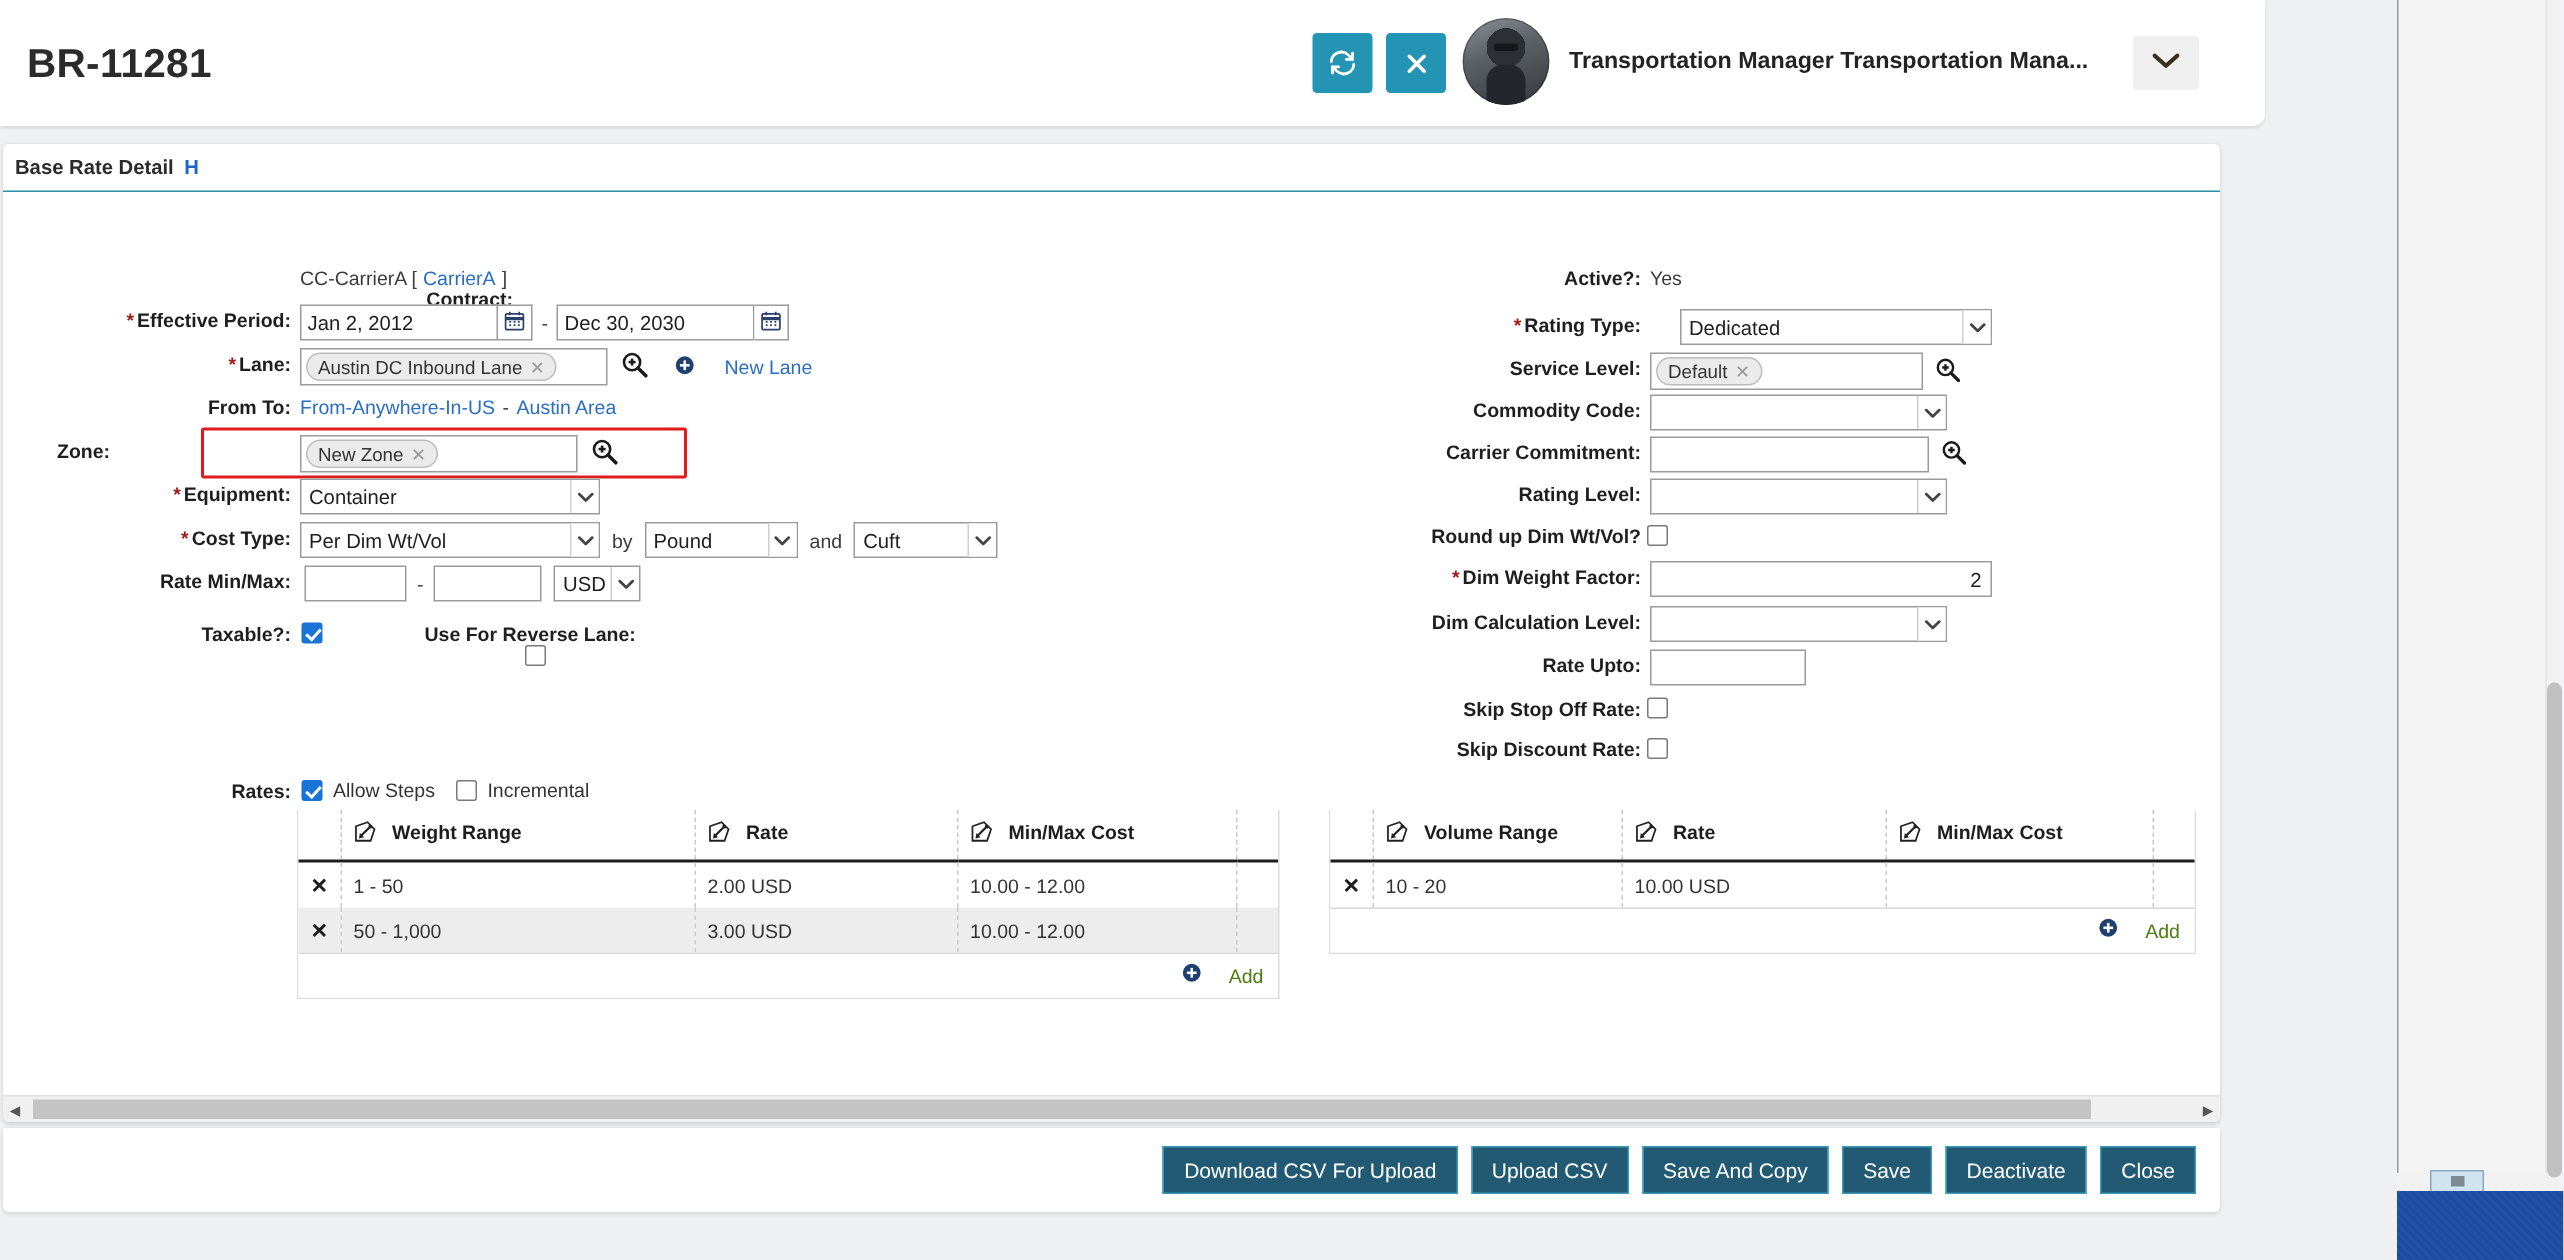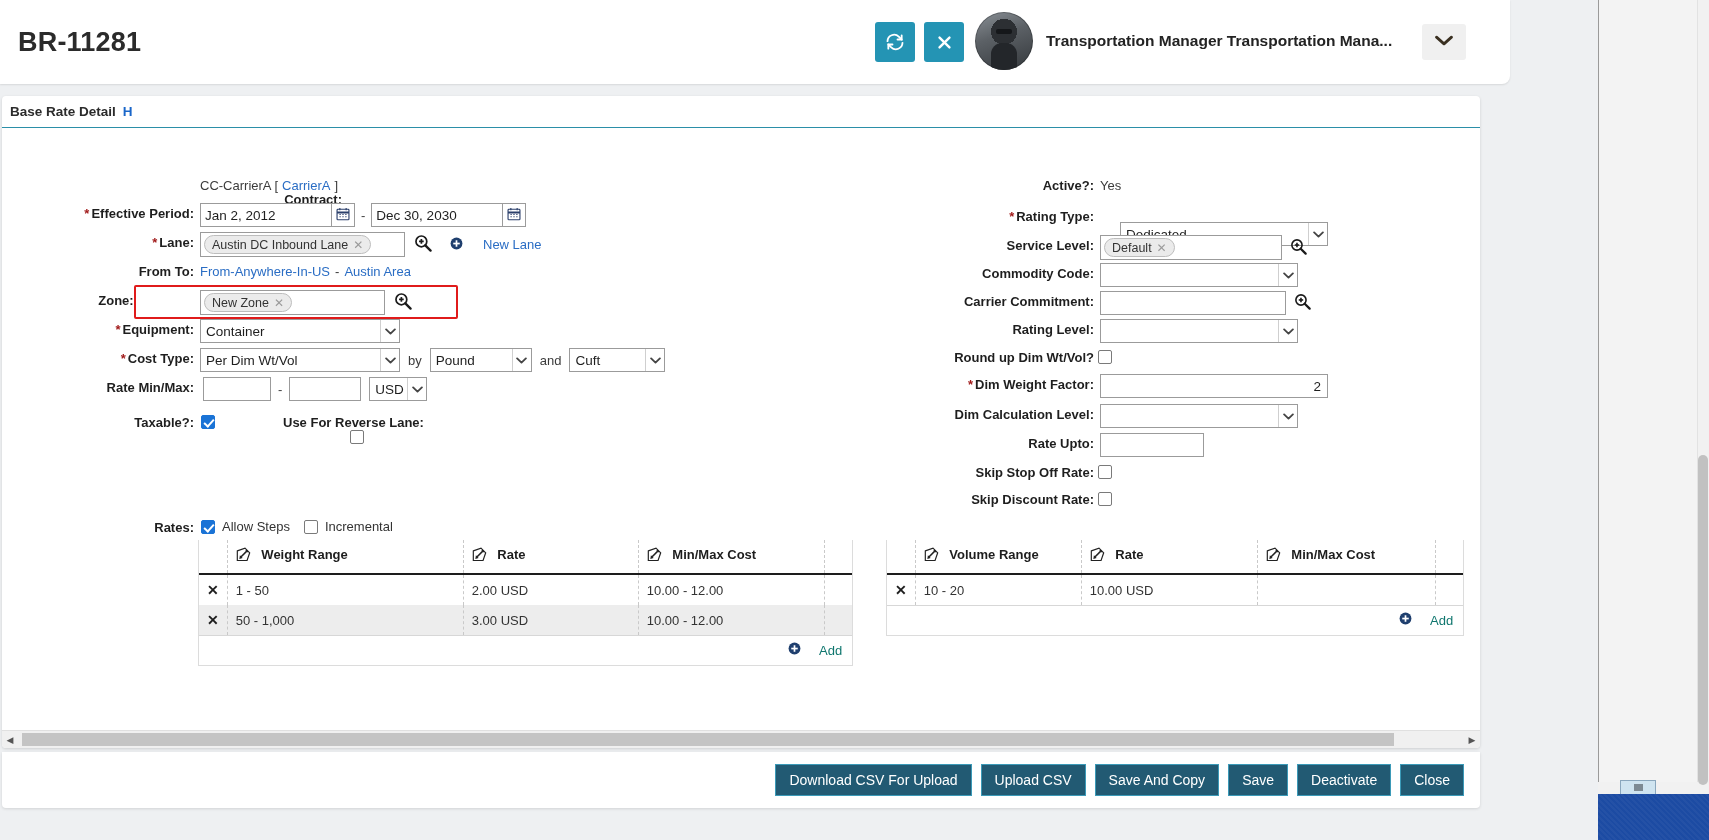--- a/index.html
+++ b/index.html
@@ -202,21 +202,21 @@
   .rates-tbl tbody tr.alt td { background: #ededed; }
   .rates-tbl td.delcell, .rates-tbl th.delcell { border-right: 1px dashed #c9c9c9; width: 26px; text-align: center; }
   .rates-tbl th.endcell, .rates-tbl td.endcell { border-right: none; width: 28px; }
   .tbl-wrap { border: 1px solid #dcdcdc; border-top: none; display: inline-block; }
   .del-x { color: #1d1d1d; font-weight: bold; cursor: pointer; font-size: 14px; }
   .addrow {
     border-top: 1px solid #d7d7d7; padding: 6px 10px 7px 0;
     text-align: right; background: #fff;
   }
   .addrow .addlink {
-    color: #0f766e; font-size: 13px; cursor: pointer;
+    color: #4d7c0f; font-size: 13px; cursor: pointer;
     display: inline-flex; align-items: center; gap: 18px;
   }
 
   
   .hscroll {
     position: absolute; left: 0; bottom: 0; width: 1478px; height: 18px;
     background: #f0f0f0; border-top: 1px solid #e0e0e0;
     display: flex; align-items: center;
   }
   .hscroll .arrow { width: 16px; text-align: center; font-size: 9px; color: #555; cursor: pointer; }
@@ -389,21 +389,21 @@
         <div class="row" style="left:0; top:136px; width:192px; justify-content:flex-end;">
           <span class="lbl">From To:</span>
         </div>
         <div class="row" style="left:198px; top:136px;">
           <a class="lnk">From-Anywhere-In-US</a>
           <span class="val" style="margin:0 5px;">-</span>
           <a class="lnk">Austin Area</a>
         </div>
 
         <div class="zone-highlight" style="left:132px; top:157px; width:324px; height:34px;"></div>
-        <div class="row" style="left:0; top:165px; width:192px; justify-content:center;padding-left:36px;">
+        <div class="row" style="left:0; top:165px; width:192px; justify-content:flex-start;padding-left:36px;">
           <span class="lbl">Zone:</span>
         </div>
         <div class="row" style="left:198px; top:162px;">
           <div class="chipbox" style="width:185px;">
             <span class="chip">
               <span>New Zone</span>
               <span class="x">✕</span>
             </span>
           </div>
           <span class="mag" style="margin-left:9px;">
@@ -495,21 +495,21 @@
         <div class="row" style="left:830px; top:50px; width:262px; justify-content:flex-end;">
           <span class="lbl">Active?:</span>
         </div>
         <div class="row" style="left:1098px; top:50px;">
           <span class="val">Yes</span>
         </div>
 
         <div class="row" style="left:830px; top:81px; width:262px; justify-content:flex-end;">
           <span class="lbl"><span class="req">*</span><span>Rating Type:</span></span>
         </div>
-        <div class="row" style="left:1098px; top:94px;padding-left:20px;">
+        <div class="row" style="left:1098px; top:78px;padding-left:20px;">
           <div class="sel" style="width:208px;">
             <span class="sel-text">Dedicated</span>
             <span class="sel-arrow">
               <svg width="11" height="7" viewBox="0 0 12 8" fill="none" stroke="#444" stroke-width="2.1" stroke-linecap="round" stroke-linejoin="round">
                   <polyline points="1,1.6 6,6.4 11,1.6"></polyline>
                 </svg>
             </span>
           </div>
         </div>
 

